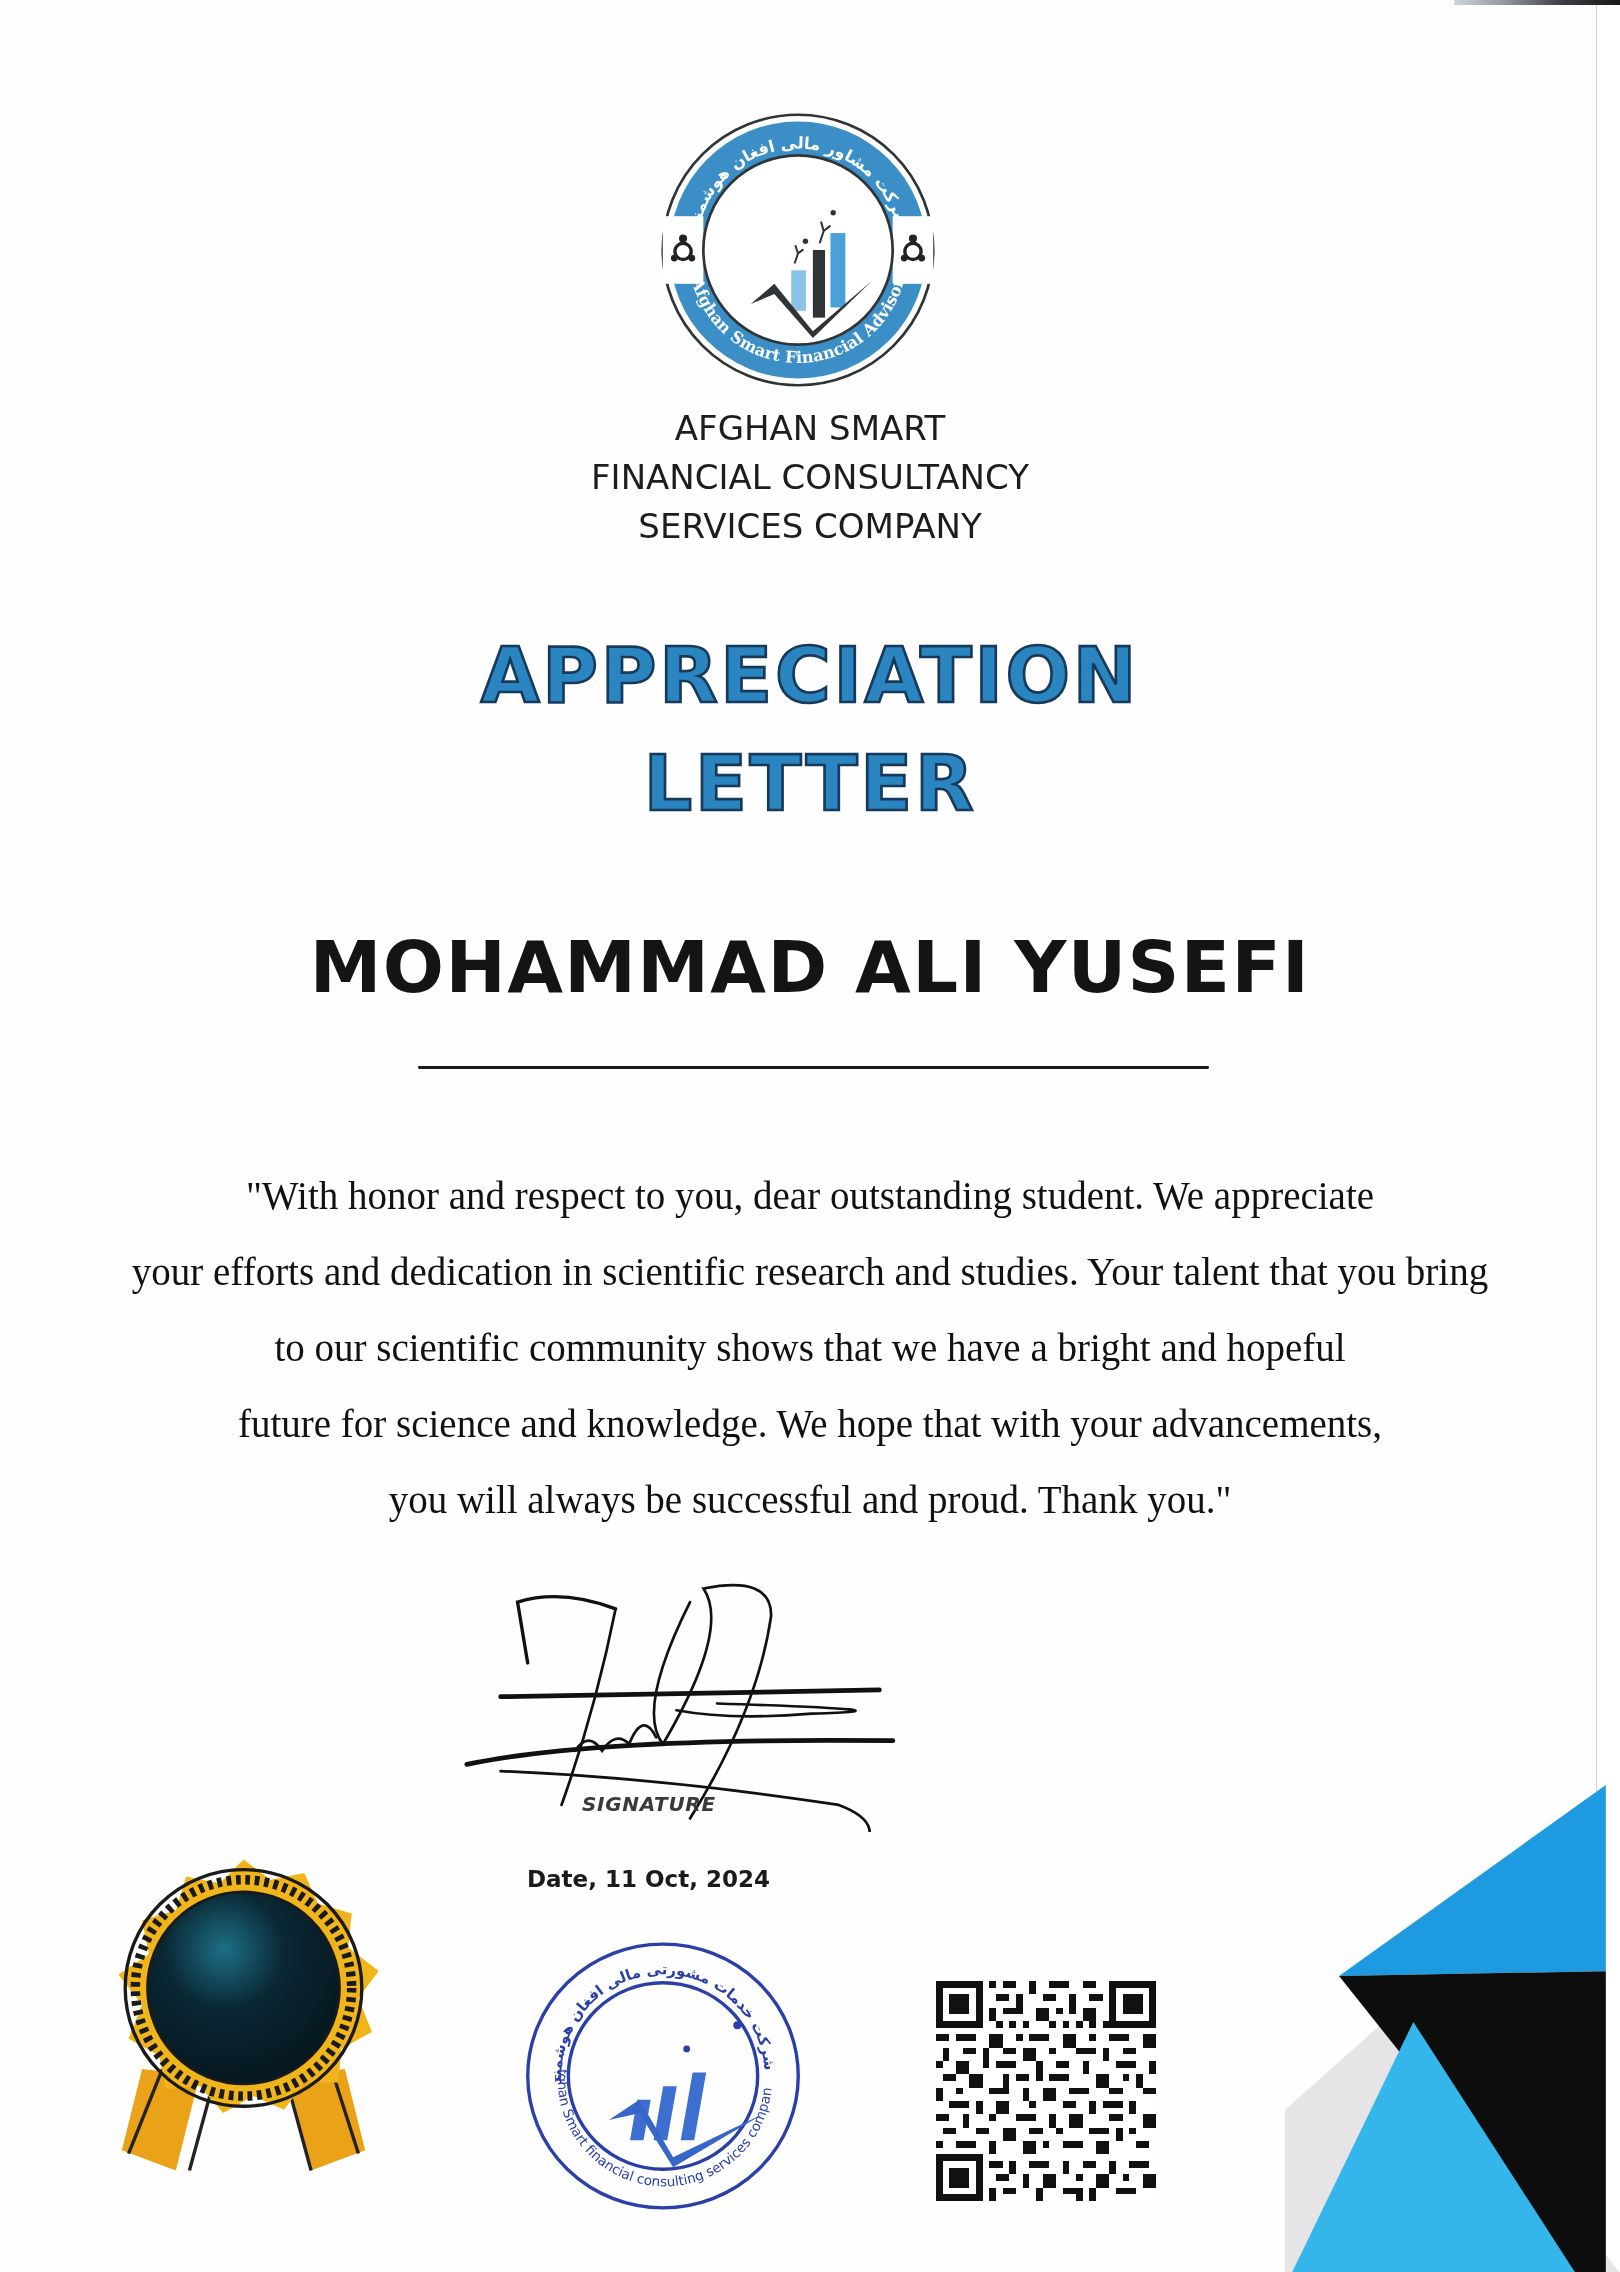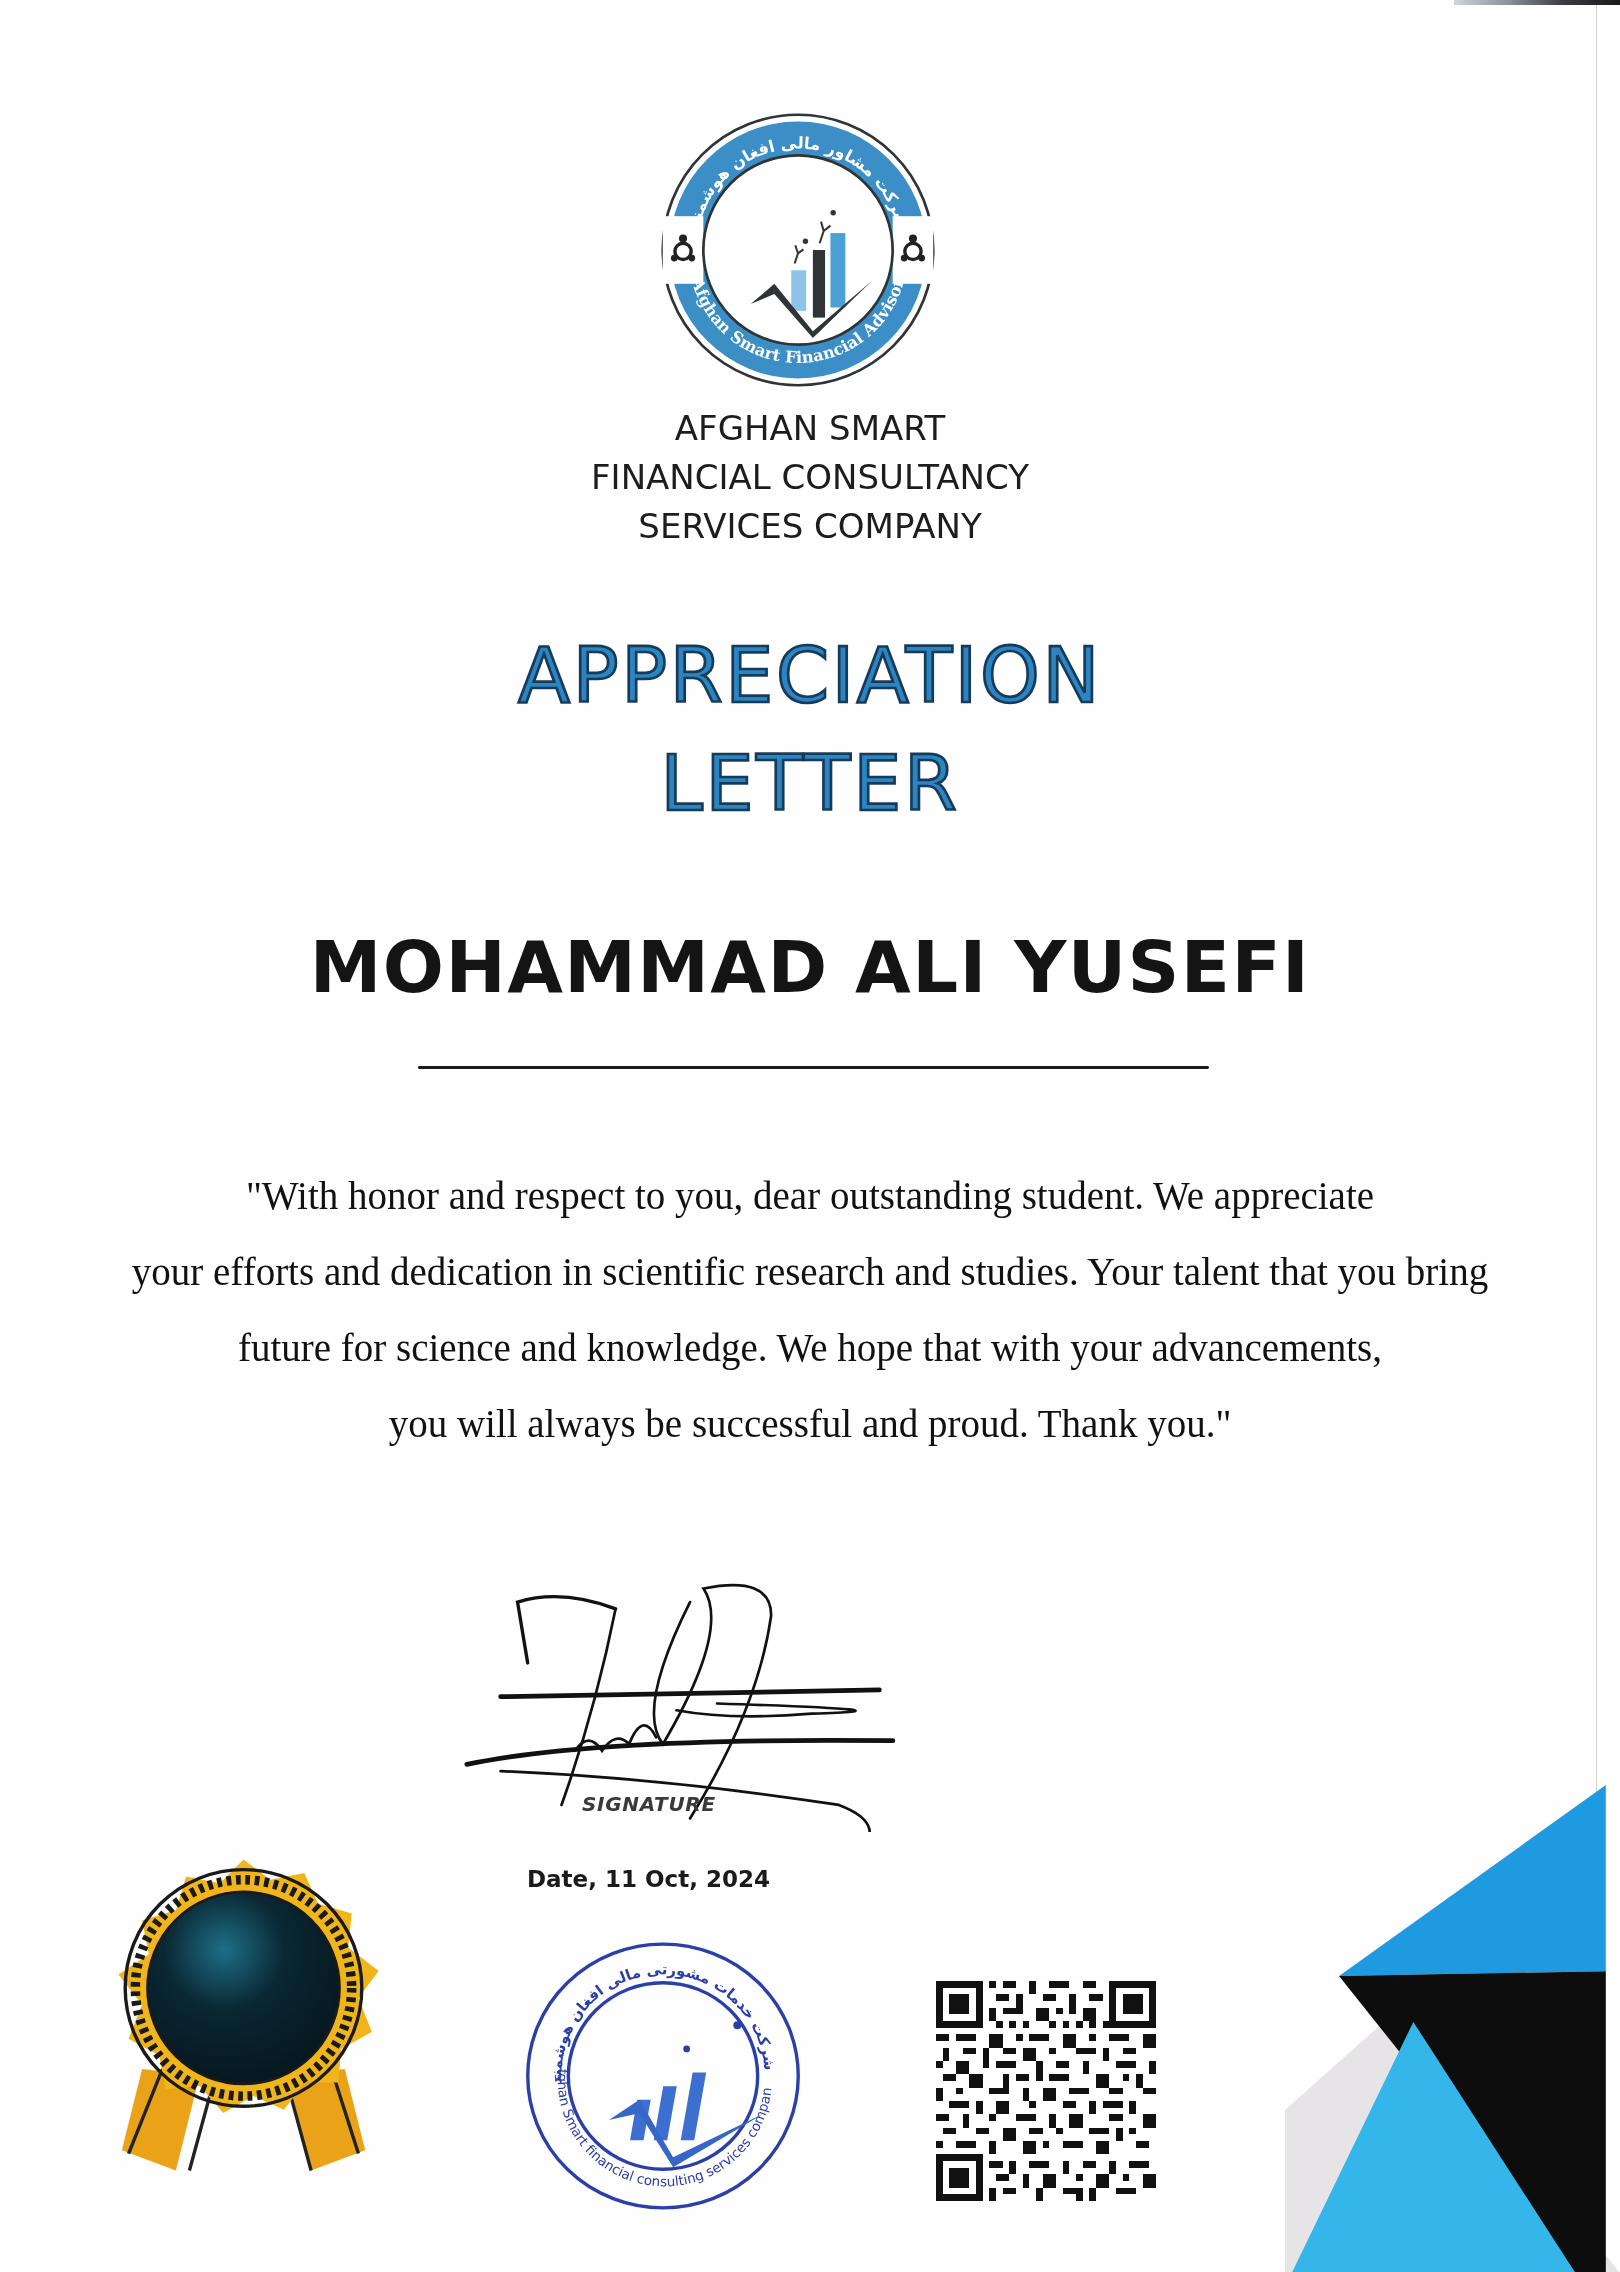--- a/index.html
+++ b/index.html
@@ -51,21 +51,21 @@
       font-weight: normal;
       font-size: 34px;
       line-height: 49px;
       color: #1d1d1f;
       letter-spacing: 0px;
     }
     .company div { white-space: nowrap; text-align: center; }
     .title {
       top: 622px;
       font-family: "DejaVu Sans", sans-serif;
-      font-weight: normal;
+      font-weight: bold;
       font-size: 76px;
       line-height: 108px;
       color: #2a85c0;
       -webkit-text-stroke: 2.7px #173a5a;
       letter-spacing: 2.7px;
     }
     .recipient {
       top: 920px;
       font-family: "DejaVu Sans", sans-serif;
       font-weight: bold;
@@ -199,20 +199,21 @@
   <div>APPRECIATION</div>
   <div>LETTER</div>
 </div>
 
 <div class="center recipient">MOHAMMAD ALI YUSEFI</div>
 <div class="name-rule"></div>
 
 <div class="center body-text">
   <div>"With honor and respect to you, dear outstanding student. We appreciate</div>
   <div>your efforts and dedication in scientific research and studies. Your talent that you bring</div>
+  <div>to our scientific community shows that we have a bright and hopeful</div>
   <div>future for science and knowledge. We hope that with your advancements,</div>
   <div>you will always be successful and proud. Thank you."</div>
 </div>
 
 <svg class="signature" viewBox="0 0 680 380">
   <g fill="none" stroke="#111" stroke-linecap="round">
     <path d="M100 130 L85 40 Q150 20 230 50" stroke-width="5"></path>
     <path d="M230 50 Q200 200 150 340" stroke-width="4"></path>
     <path d="M60 180 L620 170" stroke-width="7"></path>
     <path d="M380 190 Q700 200 520 205 Q400 215 320 200" stroke-width="4"></path>

